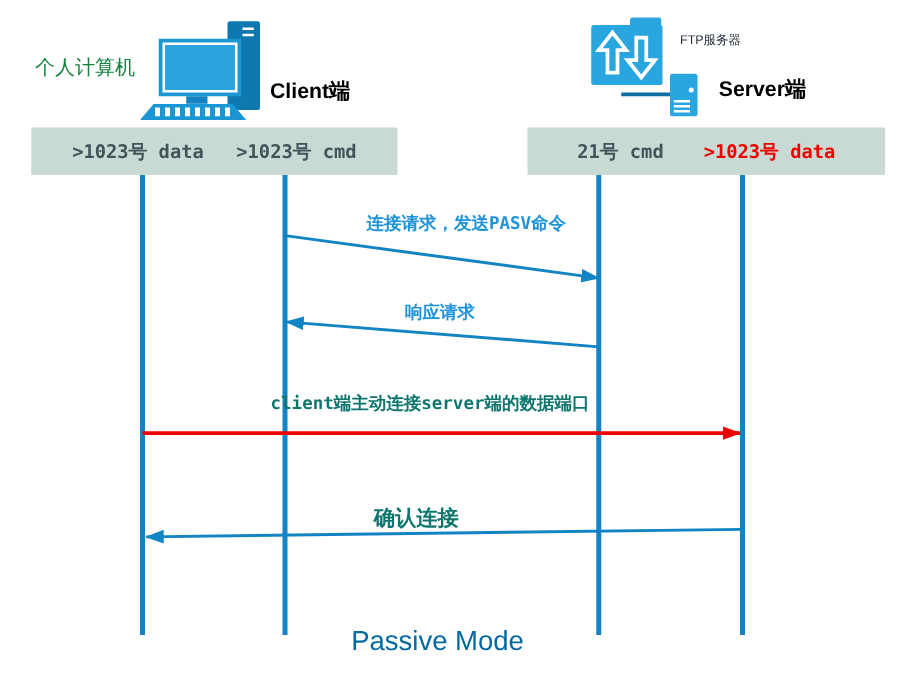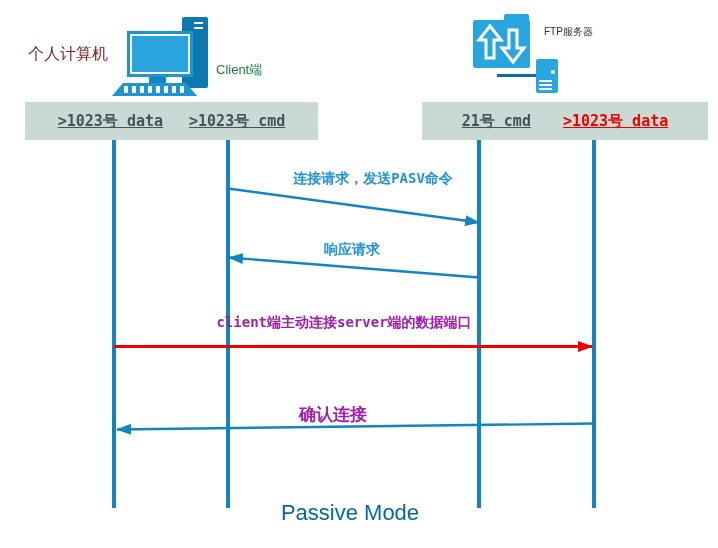--- a/index.html
+++ b/index.html
@@ -1,33 +1,33 @@
 <!DOCTYPE html>
 <html><head>
 <meta charset="utf-8">
 <style>
   html,body{margin:0;padding:0;background:#fff;}
   #canvas{position:relative;width:718px;height:548px;background:#fff;overflow:hidden;
           font-family:"Liberation Sans",sans-serif;}
   .abs{position:absolute;}
   
-  .device-label{font-size:16px;color:#7f1d1d;white-space:nowrap;}
-  .endpoint-label{font-size:13px;font-weight:normal;color:#15803d;white-space:nowrap;}
+  .device-label{font-size:16px;color:#15803d;white-space:nowrap;}
+  .endpoint-label{font-size:17px;font-weight:bold;color:#000000;white-space:nowrap;}
   .server-title{font-size:10px;color:#28323e;white-space:nowrap;}
   .msg{white-space:nowrap;text-align:center;font-weight:bold;font-size:14px;
        font-family:"DejaVu Sans Mono","Liberation Mono",monospace;}
   .msg-blue{color:#1f93d8;}
-  .msg-red{color:#a21caf;}
+  .msg-red{color:#0f766e;}
   .footer-label{font-size:22px;color:#0369a1;text-align:center;white-space:nowrap;
                 font-family:"Liberation Sans",sans-serif;}
   
   .ports-box{background:#c9d9d3;display:flex;align-items:center;justify-content:center;
              font-family:"DejaVu Sans Mono","Liberation Mono",monospace;font-weight:bold;
              font-size:15px;color:#41545a;}
-  .ports-box span{white-space:nowrap;text-decoration:underline;}
+  .ports-box span{white-space:nowrap;}
   .port-red{color:#ee0000;}
   
   .tower{left:182px;top:17px;width:26px;height:71px;background:#0e78b0;border-radius:2px;}
   .tower .vent{position:absolute;left:12px;width:9px;height:2px;background:#fff;}
   .monitor{left:127px;top:31px;width:66px;height:46px;background:#1b96d3;}
   .monitor .screen{position:absolute;left:3px;top:3px;right:3px;bottom:3px;
                    border:2px solid #fff;background:#2aa4de;}
   .stand{left:149px;top:77px;width:17px;height:6px;background:#1583c2;}
   .keyboard{left:112px;top:83px;width:85px;height:13px;background:#1b96d3;
             clip-path:polygon(13% 0,87% 0,100% 100%,0 100%);}
@@ -91,20 +91,21 @@
   </div>
   <div class="abs connector"></div>
   <div class="abs mini-server">
     <div class="dot"></div>
     <div class="bar" style="top:21px"></div>
     <div class="bar" style="top:25px"></div>
     <div class="bar" style="top:29px"></div>
   </div>
 
   <div class="abs server-title" style="left:544px;top:25px">FTP服务器</div>
+  <div class="abs endpoint-label" style="left:575px;top:60px">Server端</div>
 
   <div class="abs ports-box" style="left:25px;top:102px;width:293px;height:38px;gap:26px">
     <span>&gt;1023号 data</span>
     <span>&gt;1023号 cmd</span>
   </div>
   <div class="abs ports-box" style="left:422px;top:102px;width:286px;height:38px;gap:32px">
     <span>21号 cmd</span>
     <span class="port-red">&gt;1023号 data</span>
   </div>
 

